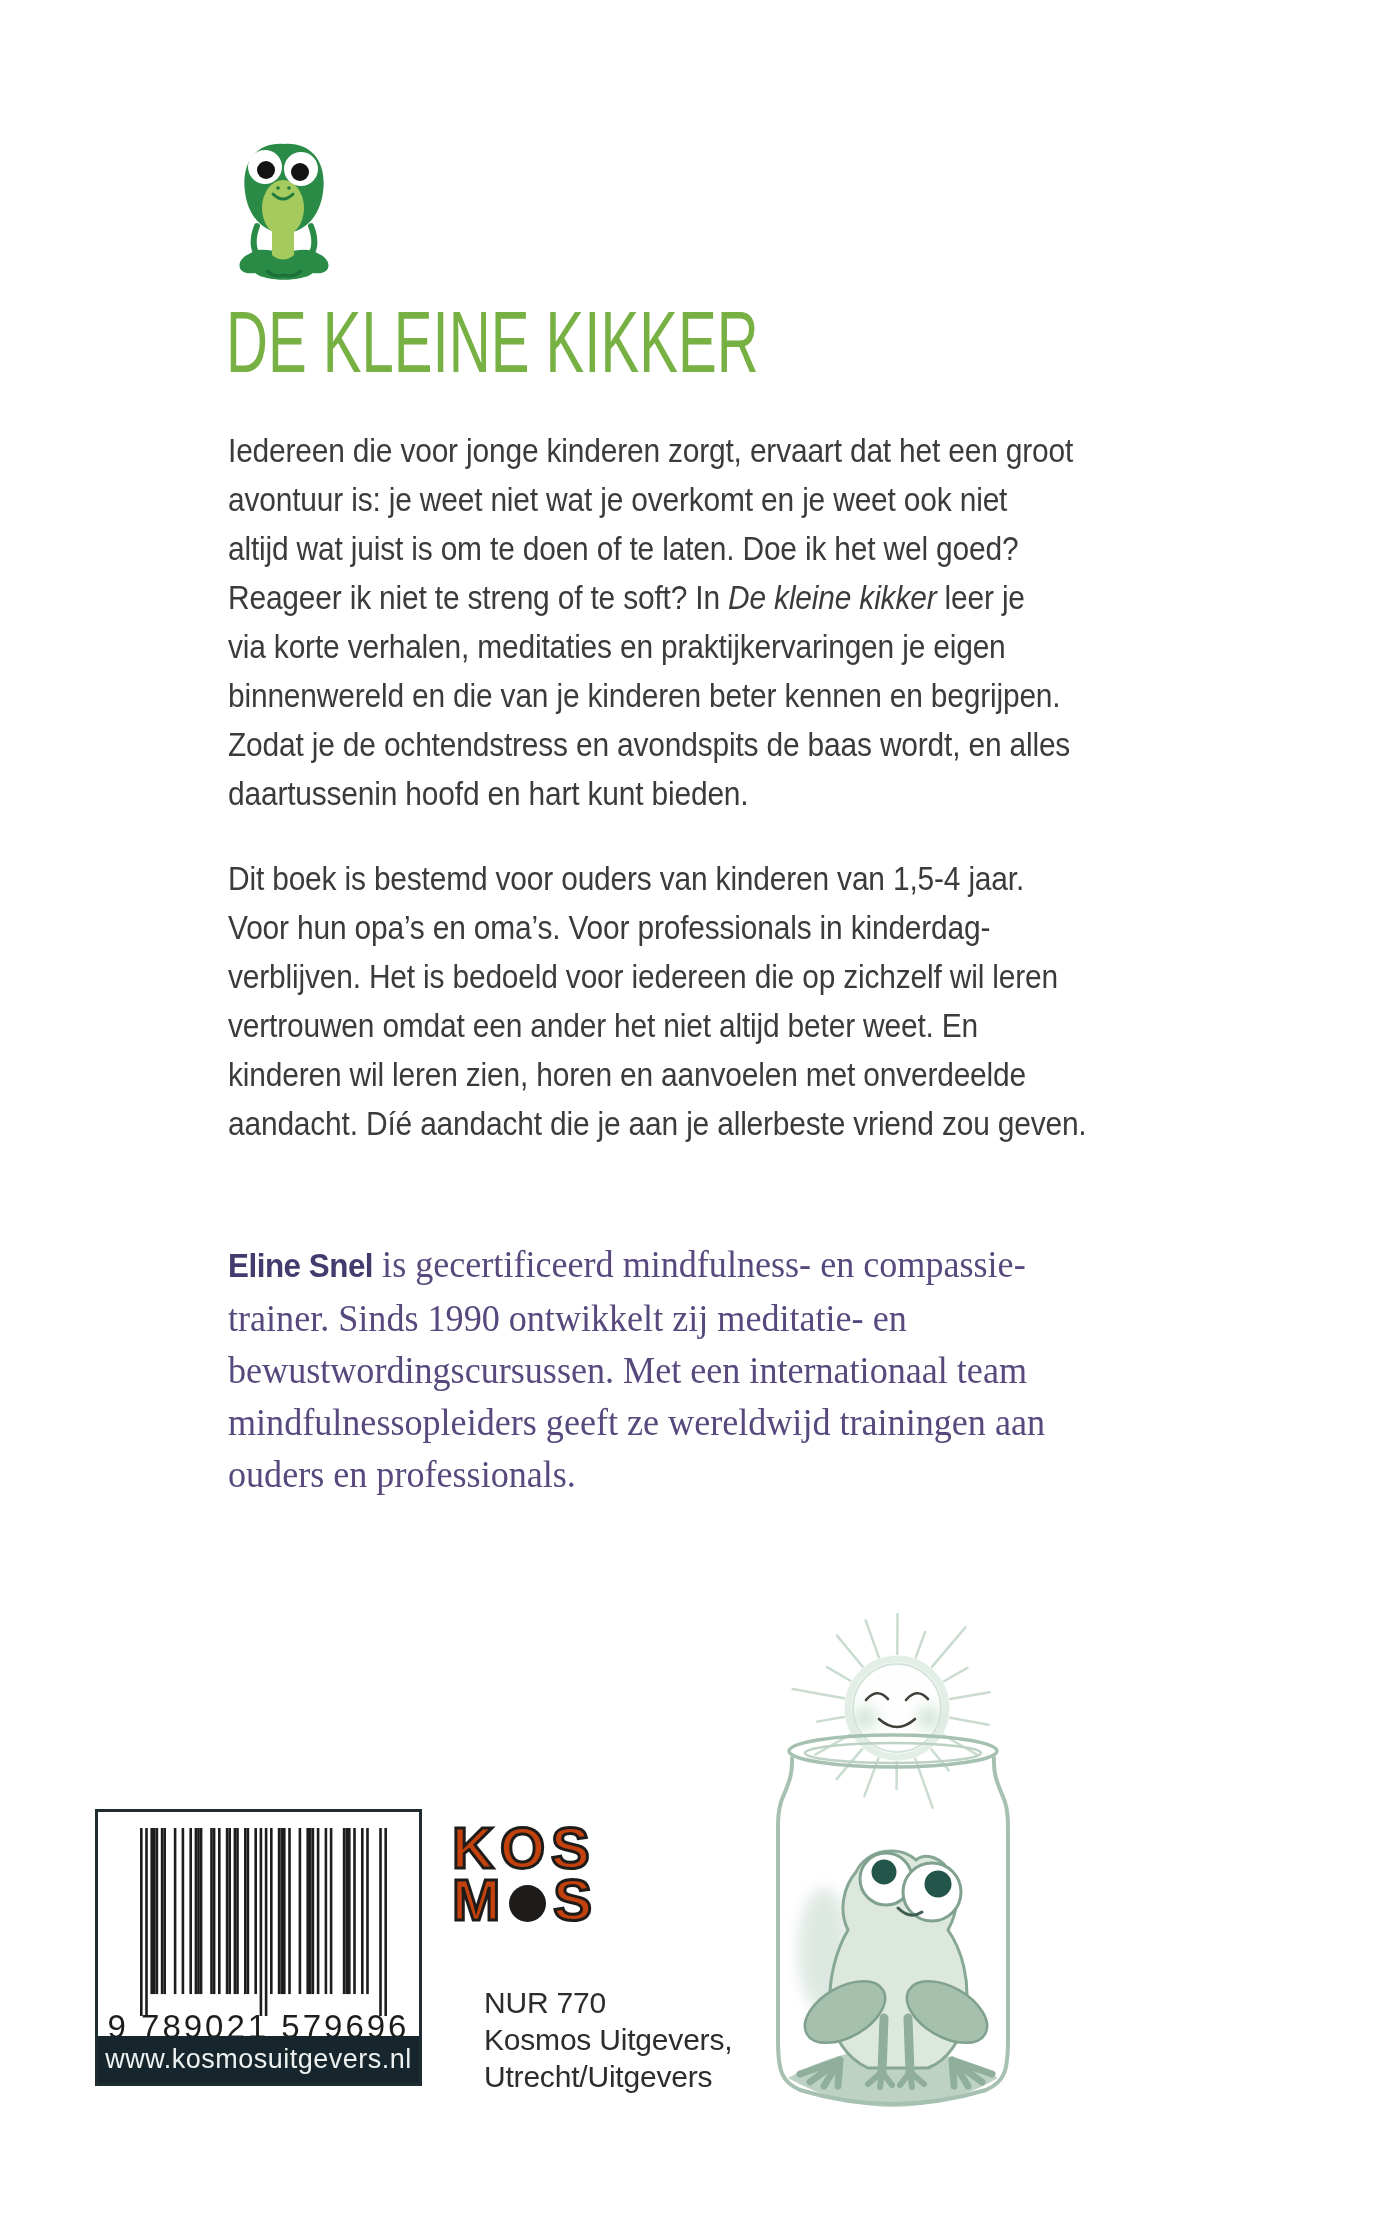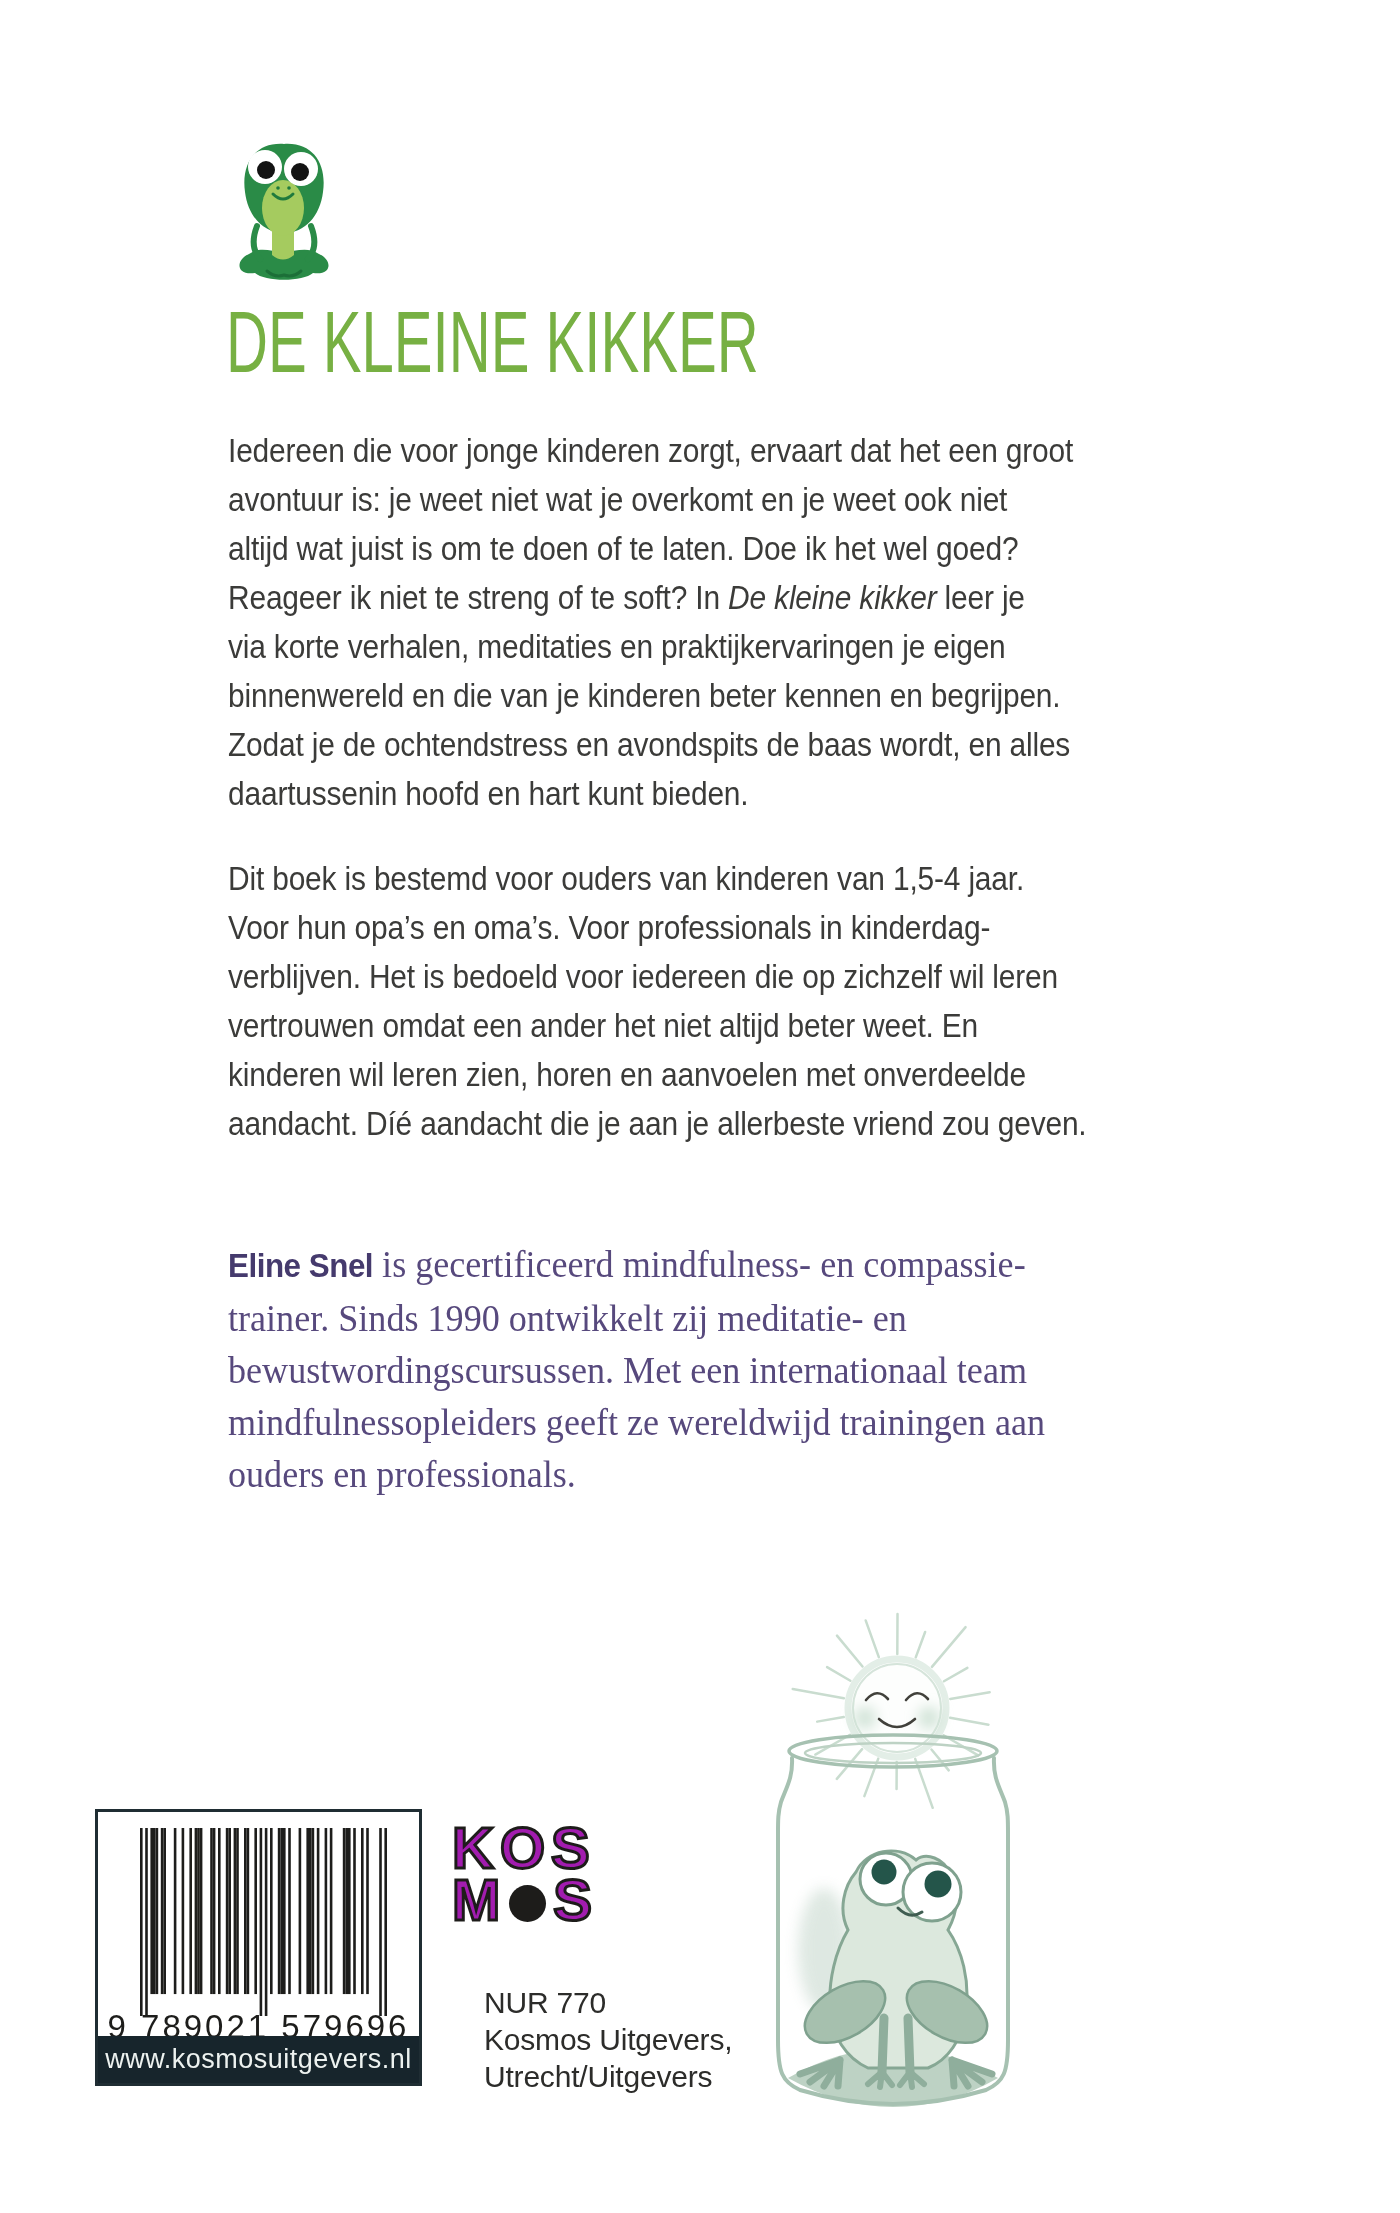--- a/index.html
+++ b/index.html
@@ -46,21 +46,21 @@
     font-size:33px; color:#1d1d1b; letter-spacing:3px; white-space:nowrap;
   }
   .website-band {
     position:absolute; left:0; right:0; bottom:0; height:47px; background:#17252c;
     display:flex; align-items:center; justify-content:center;
     color:#edf2f0; font-size:27px; letter-spacing:0.5px;
   }
 
   
   .kosmos-logo {
-    left:452px; top:1822px; color:#a21caf; font-weight:700; font-size:58px;
+    left:452px; top:1822px; color:#c2410c; font-weight:700; font-size:58px;
     line-height:52px; letter-spacing:6px; -webkit-text-stroke:3px #1d1c1a;
     white-space:nowrap;
     text-align:right;
   }
   .kosmos-logo .logo-row { display:flex; align-items:center; }
   .logo-dot {
     display:inline-block; width:37px; height:37px; border-radius:50%;
     background:#1d1c1a; margin:6px 7px 0 3px;
   }
 

